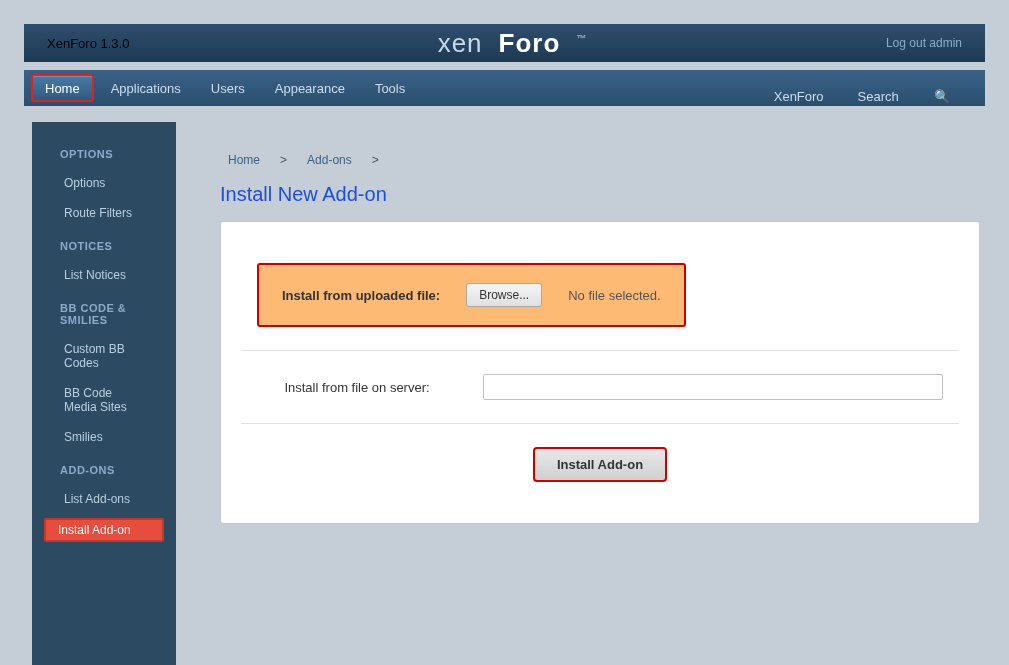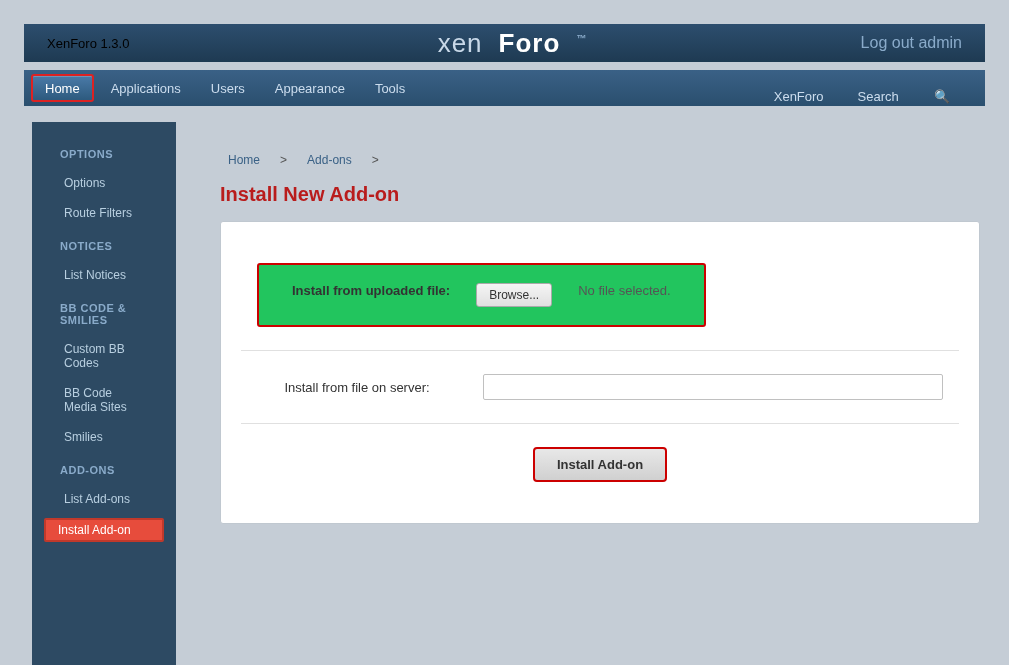--- a/index.html
+++ b/index.html
@@ -131,22 +131,22 @@
       margin-bottom: 6px;
       display: flex;
       align-items: center;
       gap: 4px;
     }
     #breadcrumb a { color: #3a6186; text-decoration: none; cursor: pointer; }
 
     
     #page-title {
       font-size: 20px;
-      color: #b91c1c;
-      font-weight: bold;
+      color: #1d4ed8;
+      font-weight: normal;
       margin-bottom: 15px;
     }
 
     
     #white-box {
       background: white;
       border: 1px solid #c0c8d0;
       border-radius: 3px;
       padding: 25px 20px;
     }
@@ -160,25 +160,25 @@
     }
     .form-label {
       font-size: 13px;
       color: #333;
       min-width: 200px;
       text-align: center;
     }
     .upload-section {
       border: 2px solid #cc0000;
       border-radius: 3px;
-      padding: 10px 25px;
-      display: flex;
-      align-items: flex-start;
+      padding: 10px 15px;
+      display: flex;
+      align-items: center;
       gap: 10px;
-      background: #22c55e;
+      background: #fdba74;
     }
     .upload-label {
       font-size: 13px;
       color: #333;
       font-weight: bold;
     }
     .browse-btn {
       background: linear-gradient(to bottom, #f5f5f5, #e0e0e0);
       border: 1px solid #aaa;
       border-radius: 3px;
@@ -232,21 +232,21 @@
     }
   </style>
 </head>
 <body>
 
 <div id="top-header">
   <span>XenForo 1.3.0</span>
   <div id="logo-area">
     <span style="color:#c8d8e8; font-weight:300;">xen</span><span style="color:white; font-weight:bold;">Foro</span><sup style="font-size:10px; color:#8aabca;">™</sup>
   </div>
-  <span style="color:#8aabca; font-size:16px; cursor:pointer;">Log out admin</span>
+  <span style="color:#8aabca; font-size:12px; cursor:pointer;">Log out admin</span>
 </div>
 
 <div id="nav-bar">
   <a class="nav-item active-red active" style="border:2px solid #dd2222; color:white;">Home</a>
   <a class="nav-item">Applications</a>
   <a class="nav-item">Users</a>
   <a class="nav-item">Appearance</a>
   <a class="nav-item">Tools</a>
   <div id="nav-right">
     <span class="nav-link">XenForo</span>

